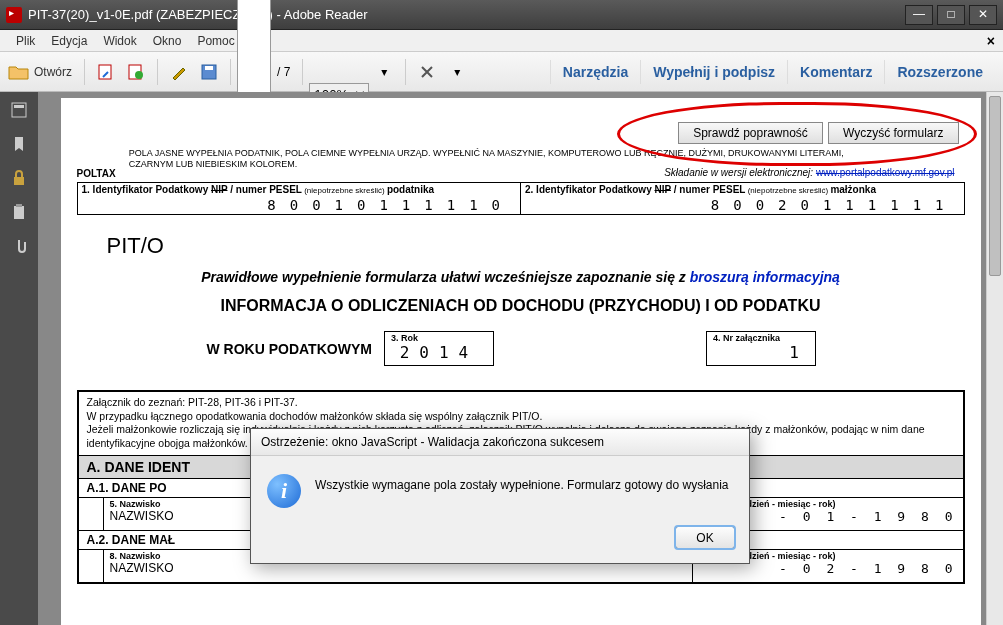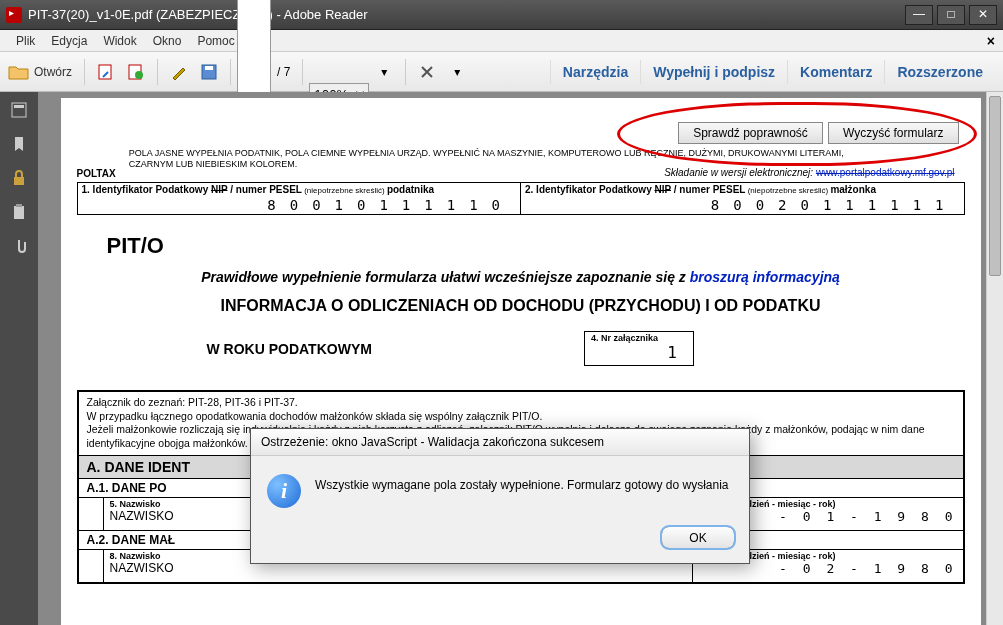--- a/index.html
+++ b/index.html
@@ -44,21 +44,21 @@
   .subm-link { font-size:10px; text-align:right; margin-top: -12px; margin-right: 10px;}
   .subm-link a{ color:#0020c0; text-decoration: line-through;}
   
   table.idtable { width: 100%; border-collapse: collapse; margin-top: 4px;}
   table.idtable td { border: 1px solid #000; padding: 1px 4px; vertical-align:top;}
   .idlabel { font-weight:bold; font-size:10px;}
   .idlabel .strike { text-decoration: line-through;}
   .idlabel .small { font-weight:normal; font-size:8px;}
   .digits { text-align:right; letter-spacing: 14px; font-family: monospace; font-size:14px; padding-right:2px; padding-top: 2px;}
   
-  h1.pito { font-size: 22px; font-weight:bold; margin: 18px 0 10px 30px;}
+  h1.pito { font-size: 22px; font-weight:normal; margin: 18px 0 10px 30px;}
   .broszura { text-align:center; font-size:14px; font-style:italic; font-weight:bold;}
   .broszura a { color:#0020c0; font-style:italic;}
   h2.info { text-align:center; font-size:16px; font-weight:bold; margin: 12px 0 16px;}
   
   .rokrow { display:flex; align-items:flex-start; justify-content:flex-start; gap: 12px; margin-left: 130px;}
   .roklabel { font-weight:bold; font-size:14px; padding-top:10px;}
   .rokbox { border:1px solid #000; padding: 1px 6px 3px; min-width:110px;}
   .rokbox .boxlabel { font-size:9px; font-weight:bold;}
   .rokbox .boxval { font-family:monospace; font-size:16px; letter-spacing:10px; text-align:center;}
   .rokbox.right { margin-left: 200px;}
@@ -76,21 +76,21 @@
   .datecell .flabel { font-family:Arial; letter-spacing:normal; text-align:left; font-size:9px; font-weight:bold;}
   .fieldcell.indent { margin-left:24px; border-left:1px solid #000;}
   
   
   .dialog { position:absolute; left: 250px; top: 428px; width: 500px; background: #f0f0f0; border: 1px solid #555; box-shadow: 4px 4px 18px rgba(0,0,0,.35); font-size:12px;}
   .dialog .dtitle { background: linear-gradient(#fdfdfd,#e8e8e8); padding: 6px 10px; font-size:12px; border-bottom:1px solid #ccc;}
   .dialog .dbody { padding: 18px 16px 10px; display:flex; align-items:flex-start;}
   .dialog .dicon { width:34px; height:34px; border-radius:50%; background: radial-gradient(circle at 30% 30%, #7ec0ff, #1e6bd6); color:#fff; font-family:Georgia; font-style:italic; font-weight:bold; font-size:22px; text-align:center; line-height:34px; margin-right:14px; flex-shrink:0;}
   .dialog .dtext { padding-top:4px;}
   .dialog .dbtns { text-align:right; padding: 8px 14px 14px;}
-  .dialog .okbtn { width:74px; height:23px; background: linear-gradient(#fdfdfd,#e4e4e4); border:1px solid #707070; outline:2px solid #7eb4ea; outline-offset:-1px; border-radius:8px; font-size:12px;}
+  .dialog .okbtn { width:60px; height:23px; background: linear-gradient(#fdfdfd,#e4e4e4); border:1px solid #707070; outline:2px solid #7eb4ea; outline-offset:-1px; border-radius:3px; font-size:12px;}
   
   .scrollbar-v { position:absolute; right:0; top:0; bottom:0; width:17px; background:#e8e8e8; border-left:1px solid #ccc;}
   .scrollbar-v .thumb{ position:absolute; left:2px; right:2px; top:4px; height:180px; background:#c0c0c0; border:1px solid #999; border-radius:2px;}
 </style>
 </head>
 <body>
 
 <div class="titlebar">
   <div class="icon"></div>
   <div class="title">PIT-37(20)_v1-0E.pdf (ZABEZPIECZONE) - Adobe Reader</div>
@@ -231,20 +231,24 @@
       <h1 class="pito">PIT/O</h1>
       
       <div class="broszura">
         <span>Prawidłowe wypełnienie formularza ułatwi wcześniejsze zapoznanie się z </span><a>broszurą informacyjną</a>
       </div>
       
       <h2 class="info">INFORMACJA O ODLICZENIACH OD DOCHODU (PRZYCHODU) I OD PODATKU</h2>
       
       <div class="rokrow">
         <div class="roklabel">W ROKU PODATKOWYM</div>
+        <div class="rokbox">
+          <div class="boxlabel">3. Rok</div>
+          <div class="boxval">2014</div>
+        </div>
         <div class="rokbox right">
           <div class="boxlabel">4. Nr załącznika</div>
           <div class="boxval" style="text-align:right">1</div>
         </div>
       </div>
       
       <div class="bigbox">
         <div class="note" style="white-space:pre-line">Załącznik do zeznań: PIT-28, PIT-36 i PIT-37.
 W przypadku łącznego opodatkowania dochodów małżonków składa się wspólny załącznik PIT/O.
 Jeżeli małżonkowie rozliczają się indywidualnie i każdy z nich korzysta z odliczeń, załącznik PIT/O wypełnia i dołącza do swojego zeznania każdy z małżonków, podając w nim dane identyfikacyjne obojga małżonków.</div>

